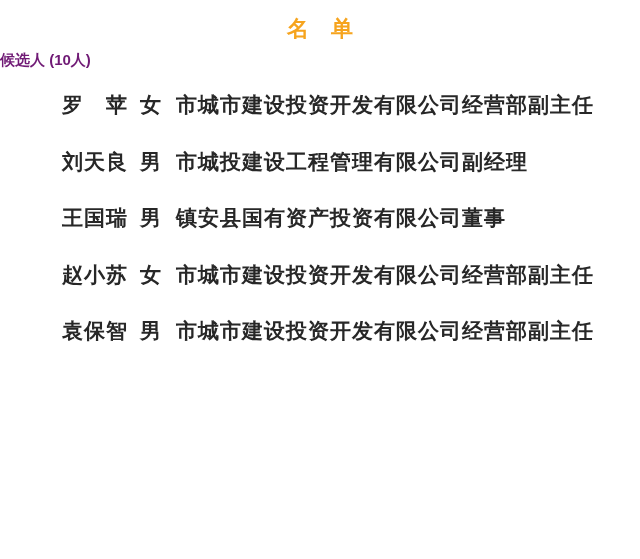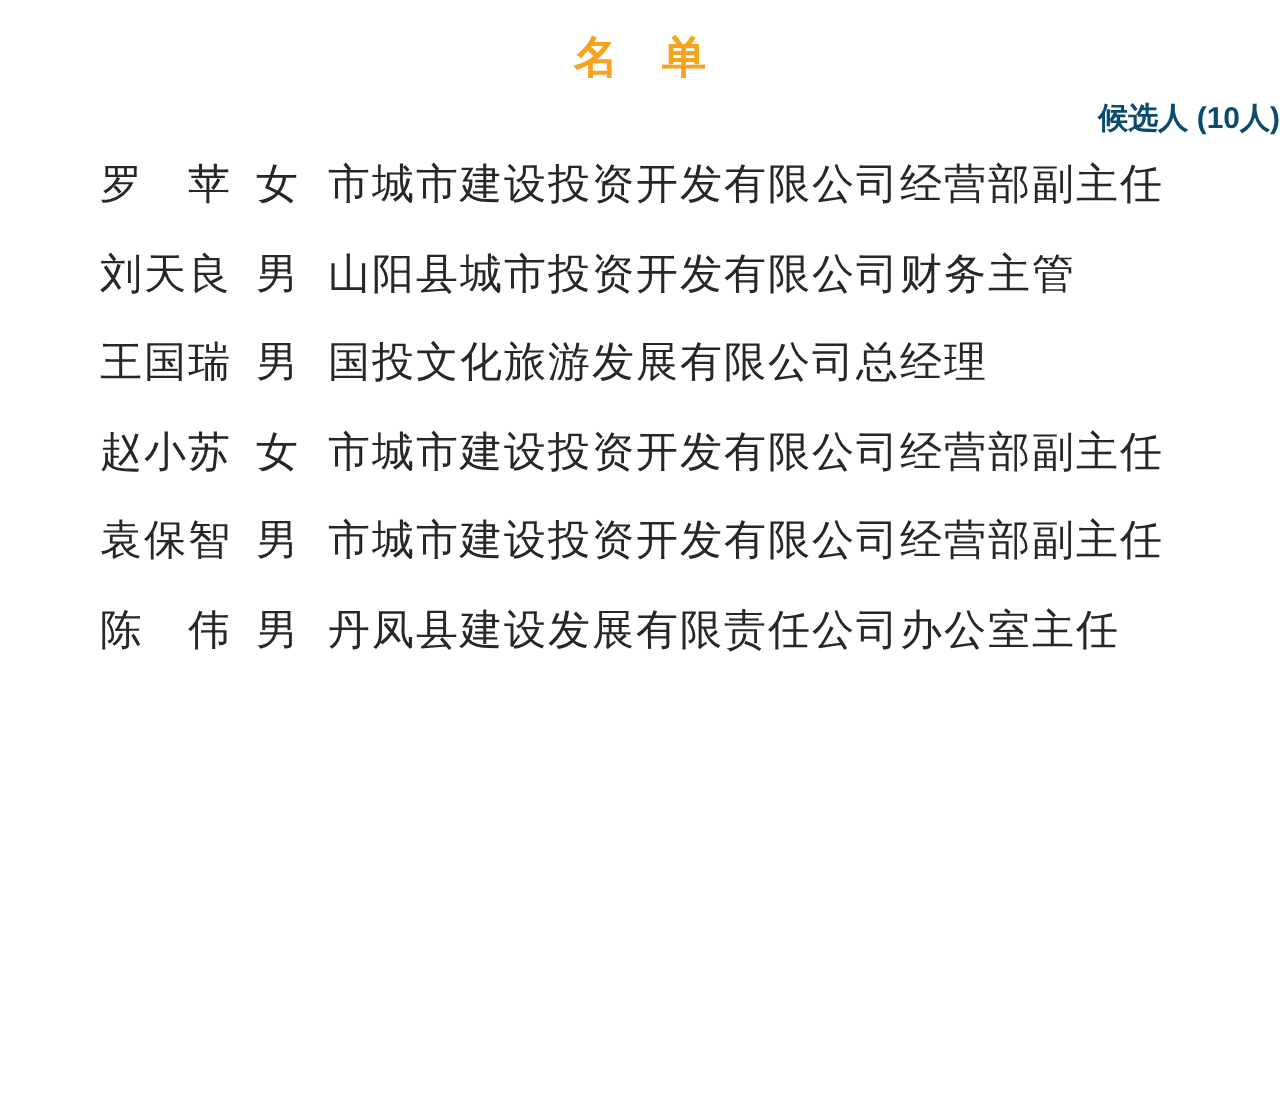--- a/index.html
+++ b/index.html
@@ -14,37 +14,37 @@
   .doc-title{
     text-align:center;
     color:#f6a41e;
     font-weight:bold;
     font-size:22px;
     line-height:26px;
     padding-top:16px;
     white-space:pre;
   }
   .doc-subtitle{
-    text-align:right;
-    color:#0c4a6e;
+    text-align:left;
+    color:#701a75;
     font-weight:bold;
     font-size:15px;
     line-height:18px;
     margin-top:9px;
     white-space:pre;
   }
   .candidate-list{
     margin:3px 0 0 46px;
     width:568px;
     font-size:21px;
     line-height:40.6px;
     letter-spacing:1px;
     color:#272727;
   }
-  .row{margin:4px;padding:0;}
+  .row{margin:16px;padding:0;font-weight:bold;}
   .name{
     display:inline-block;
     width:66px;
     text-align:justify;
     text-align-last:justify;
     text-justify:inter-character;
     vertical-align:top;
   }
   .gender{margin-left:12px;}
   .role{margin-left:14px;}
@@ -57,37 +57,34 @@
   <div class="doc-title">名　单</div>
   <div class="doc-subtitle">候选人 (10人)</div>
 
   <div class="candidate-list">
 
     <p class="row">
       <span class="name">罗苹</span><span class="gender">女</span><span class="role">市城市建设投资开发有限公司经营部副主任</span>
     </p>
 
     <p class="row">
-      <span class="name">刘天良</span><span class="gender">男</span><span class="role">山阳县城市投资开发有限公司财务主管</span>
+      <span class="name">刘天良</span><span class="gender">男</span><span class="role">市城投建设工程管理有限公司副经理</span>
     </p>
 
     <p class="row">
-      <span class="name">王国瑞</span><span class="gender">男</span><span class="role">国投文化旅游发展有限公司总经理</span>
+      <span class="name">王国瑞</span><span class="gender">男</span><span class="role">镇安县国有资产投资有限公司董事</span>
     </p>
 
     <p class="row">
       <span class="name">赵小苏</span><span class="gender">女</span><span class="role">市城市建设投资开发有限公司经营部副主任</span>
     </p>
 
     <p class="row">
       <span class="name">袁保智</span><span class="gender">男</span><span class="role">市城市建设投资开发有限公司经营部副主任</span>
     </p>
 
-    <p class="row">
-      <span class="name">陈伟</span><span class="gender">男</span><span class="role">丹凤县建设发展有限责任公司办公室主任</span>
-    </p>
 
 
 
 
 
   </div>
 </div>
 
 </body></html>

